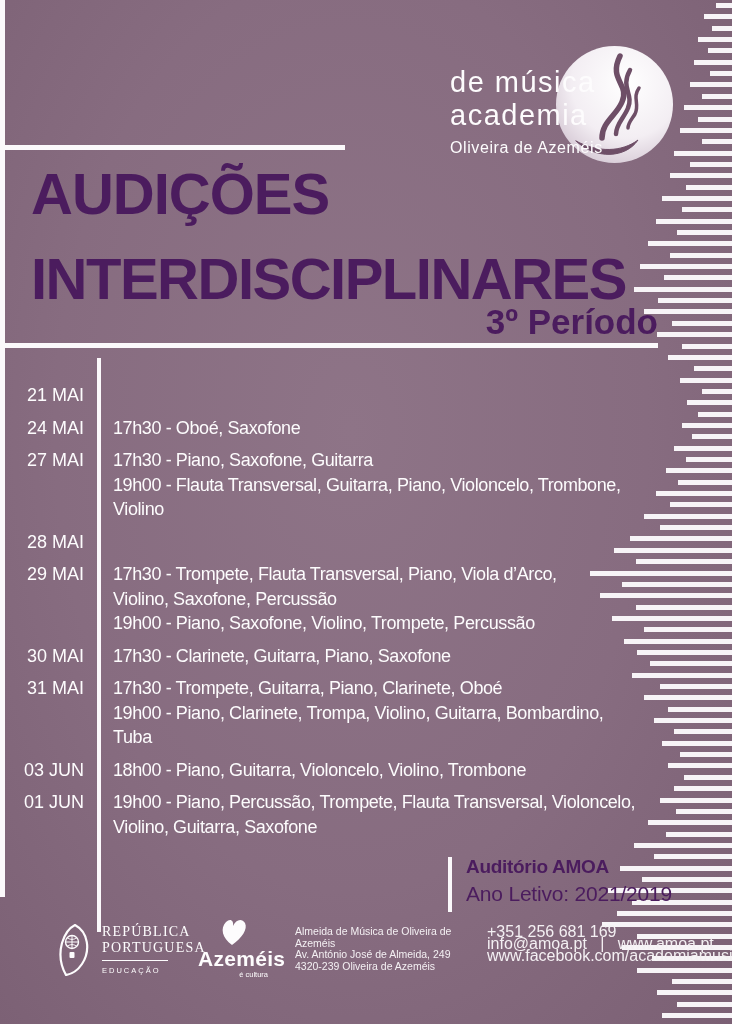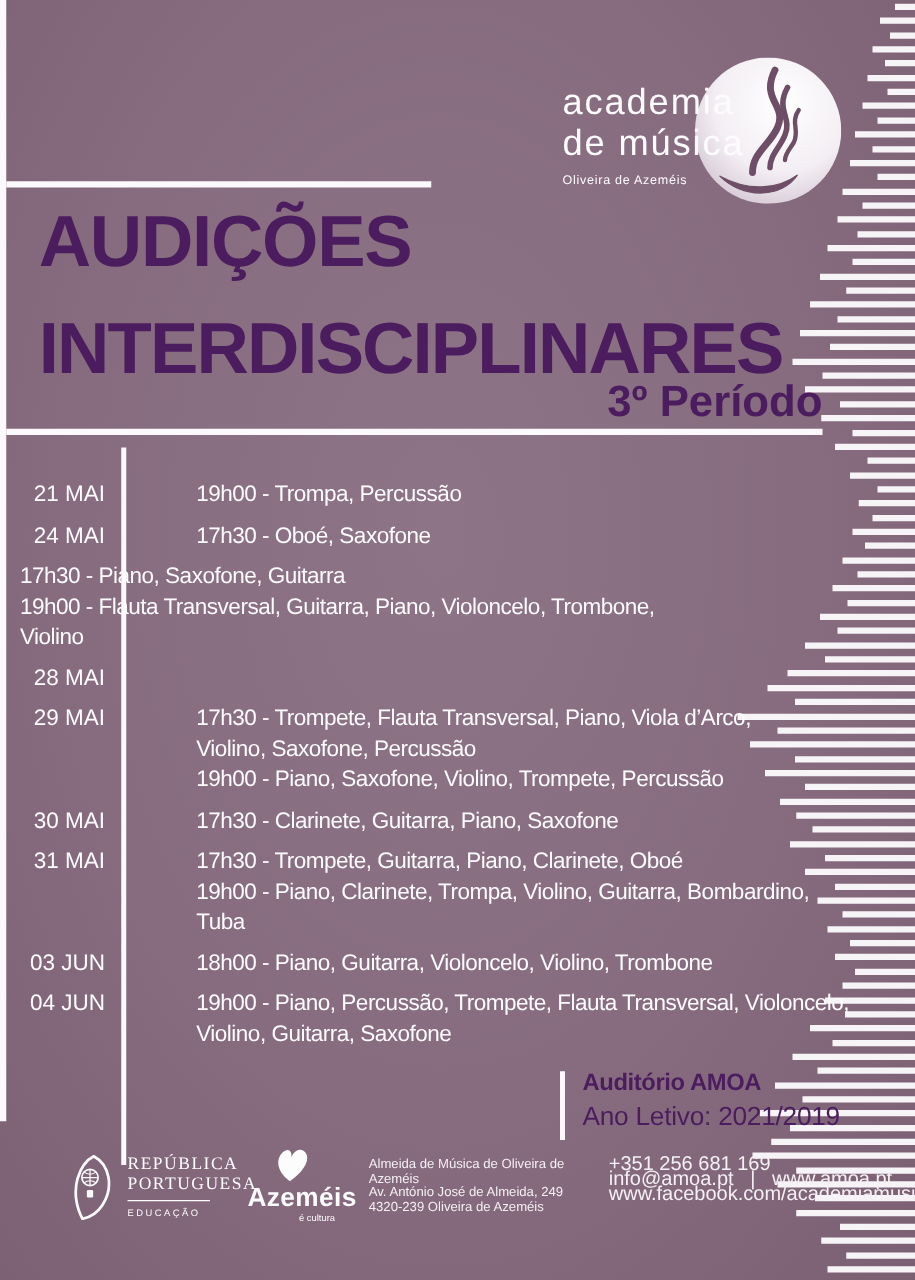--- a/index.html
+++ b/index.html
@@ -23,21 +23,21 @@
   
   .vline-left   { position:absolute; left:0;   top:0;    width:5px;  height:897px; background:#fbf9fb; }
   .hline-top    { position:absolute; left:5px; top:145px; width:340px; height:5px;  background:#fbf9fb; }
   .hline-bottom { position:absolute; left:5px; top:343px; width:653px; height:5px;  background:#fbf9fb; }
 
   
   .logo-circle { position:absolute; left:556px; top:46px; width:117px; height:117px; }
   .logo-text { position:absolute; left:450px; top:68px; text-align:left; line-height:1; }
   .logo-line { font-size:29px; letter-spacing:1.5px; font-weight:500; color:#fdfcfd; }
   .logo-line + .logo-line { margin-top:4px; }
-  .logo-sub { margin-top:10px; font-size:10px; letter-spacing:0.6px; color:#fdfcfd; }
+  .logo-sub { margin-top:10px; font-size:16px; letter-spacing:0.6px; color:#fdfcfd; }
 
   
   .title1 {
     position:absolute; left:31px; top:160px;
     font-size:58px; font-weight:bold; letter-spacing:-1px;
     color:#4b1c5e;
   }
   .title2 {
     position:absolute; left:31px; top:245px;
     font-size:58px; font-weight:bold; letter-spacing:-1.5px;
@@ -46,21 +46,21 @@
   .subtitle {
     position:absolute; left:0; top:302px; width:658px;
     text-align:right;
     font-size:35px; font-weight:bold;
     color:#4b1c5e;
   }
 
   
   .schedule { position:absolute; left:0; top:383px; width:600px; }
   .schedule-divider { position:absolute; left:97px; top:358px; width:4px; height:574px; background:#fbf9fb; }
-  .sch-row { display:flex; margin-bottom:8px;gap:44px; }
+  .sch-row { display:flex; margin-bottom:8px; }
   .sch-date {
     flex:0 0 97px; padding-right:13px;
     text-align:right; font-size:18px; line-height:24.5px; color:#fdfcfd;
   }
   .sch-lines { padding-left:16px; }
   .sch-line {
     font-size:18px; line-height:24.5px; letter-spacing:-0.4px;
     color:#fdfcfd; white-space:nowrap;
   }
 
@@ -200,44 +200,42 @@
       <circle cx="58.5" cy="58.5" r="58.5" fill="url(#circGrad)"></circle>
       <g fill="none" stroke="#6e4e67" stroke-linecap="round">
         <path d="M64,10 C52,34 74,38 66,56 C60,70 46,76 46,92" stroke-width="5.5"></path>
         <path d="M74,24 C64,42 78,48 72,62 C68,72 60,78 60,88" stroke-width="4.5"></path>
         <path d="M83,42 C76,52 84,58 79,68 C76,73 72,77 72,82" stroke-width="3.5"></path>
         <path d="M20,95 C40,114 70,112 82,94 C66,106 42,107 20,95" fill="#6e4e67" stroke-width="1"></path>
       </g>
     </svg>
   </div>
   <div class="logo-text">
+    <div class="logo-line">de música</div>
     <div class="logo-line">academia</div>
-    <div class="logo-line">de música</div>
     <div class="logo-sub">Oliveira de Azeméis</div>
   </div>
 
   <div class="title1">AUDIÇÕES</div>
   <div class="title2">INTERDISCIPLINARES</div>
   <div class="subtitle">3º Período</div>
 
   <div class="schedule-divider"></div>
   <div class="schedule" id="schedule">
       <div class="sch-row">
         <div class="sch-date">21 MAI</div>
-        <div class="sch-lines">
-          <div class="sch-line">19h00 - Trompa, Percussão</div>
-        </div>
       </div>
       <div class="sch-row">
         <div class="sch-date">24 MAI</div>
         <div class="sch-lines">
           <div class="sch-line">17h30 - Oboé, Saxofone</div>
         </div>
       </div>
       <div class="sch-row">
+        <div class="sch-date">27 MAI</div>
         <div class="sch-lines">
           <div class="sch-line">17h30 - Piano, Saxofone, Guitarra</div>
           <div class="sch-line">19h00 - Flauta Transversal, Guitarra, Piano, Violoncelo, Trombone,</div>
           <div class="sch-line">Violino</div>
         </div>
       </div>
       <div class="sch-row">
         <div class="sch-date">28 MAI</div>
       </div>
       <div class="sch-row">
@@ -262,21 +260,21 @@
           <div class="sch-line">Tuba</div>
         </div>
       </div>
       <div class="sch-row">
         <div class="sch-date">03 JUN</div>
         <div class="sch-lines">
           <div class="sch-line">18h00 - Piano, Guitarra, Violoncelo, Violino, Trombone</div>
         </div>
       </div>
       <div class="sch-row">
-        <div class="sch-date">04 JUN</div>
+        <div class="sch-date">01 JUN</div>
         <div class="sch-lines">
           <div class="sch-line">19h00 - Piano, Percussão, Trompete, Flauta Transversal, Violoncelo,</div>
           <div class="sch-line">Violino, Guitarra, Saxofone</div>
         </div>
       </div>
     </div>
 
   <div class="venue-line"></div>
   <div class="venue">
     <div class="venue-name">Auditório AMOA</div>

